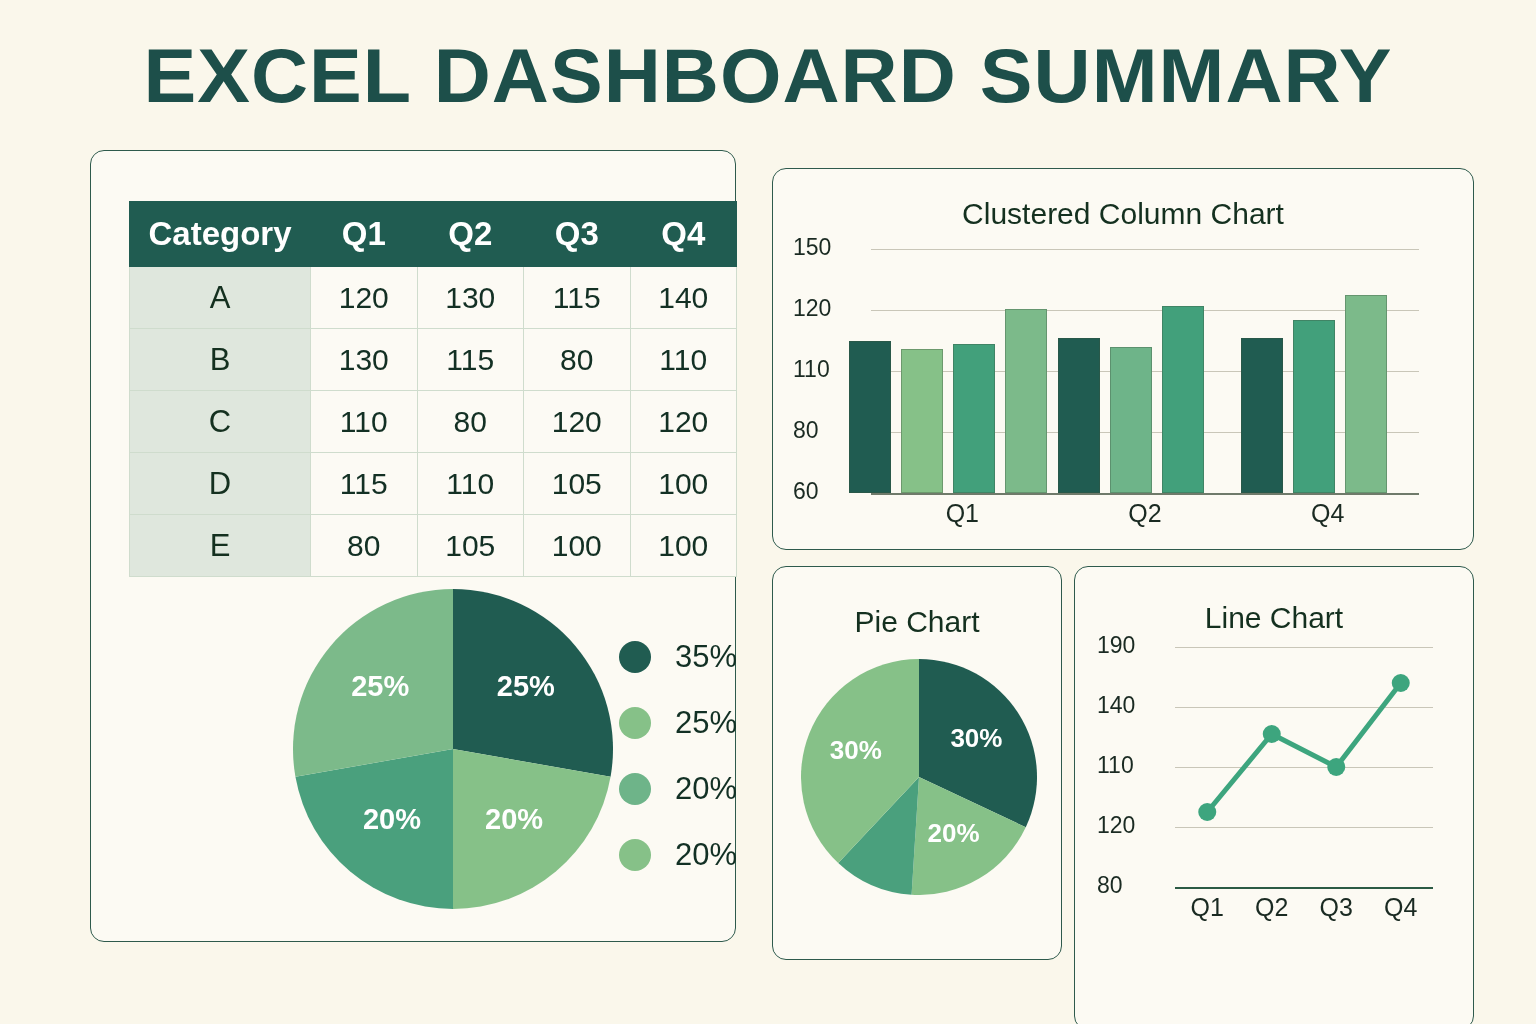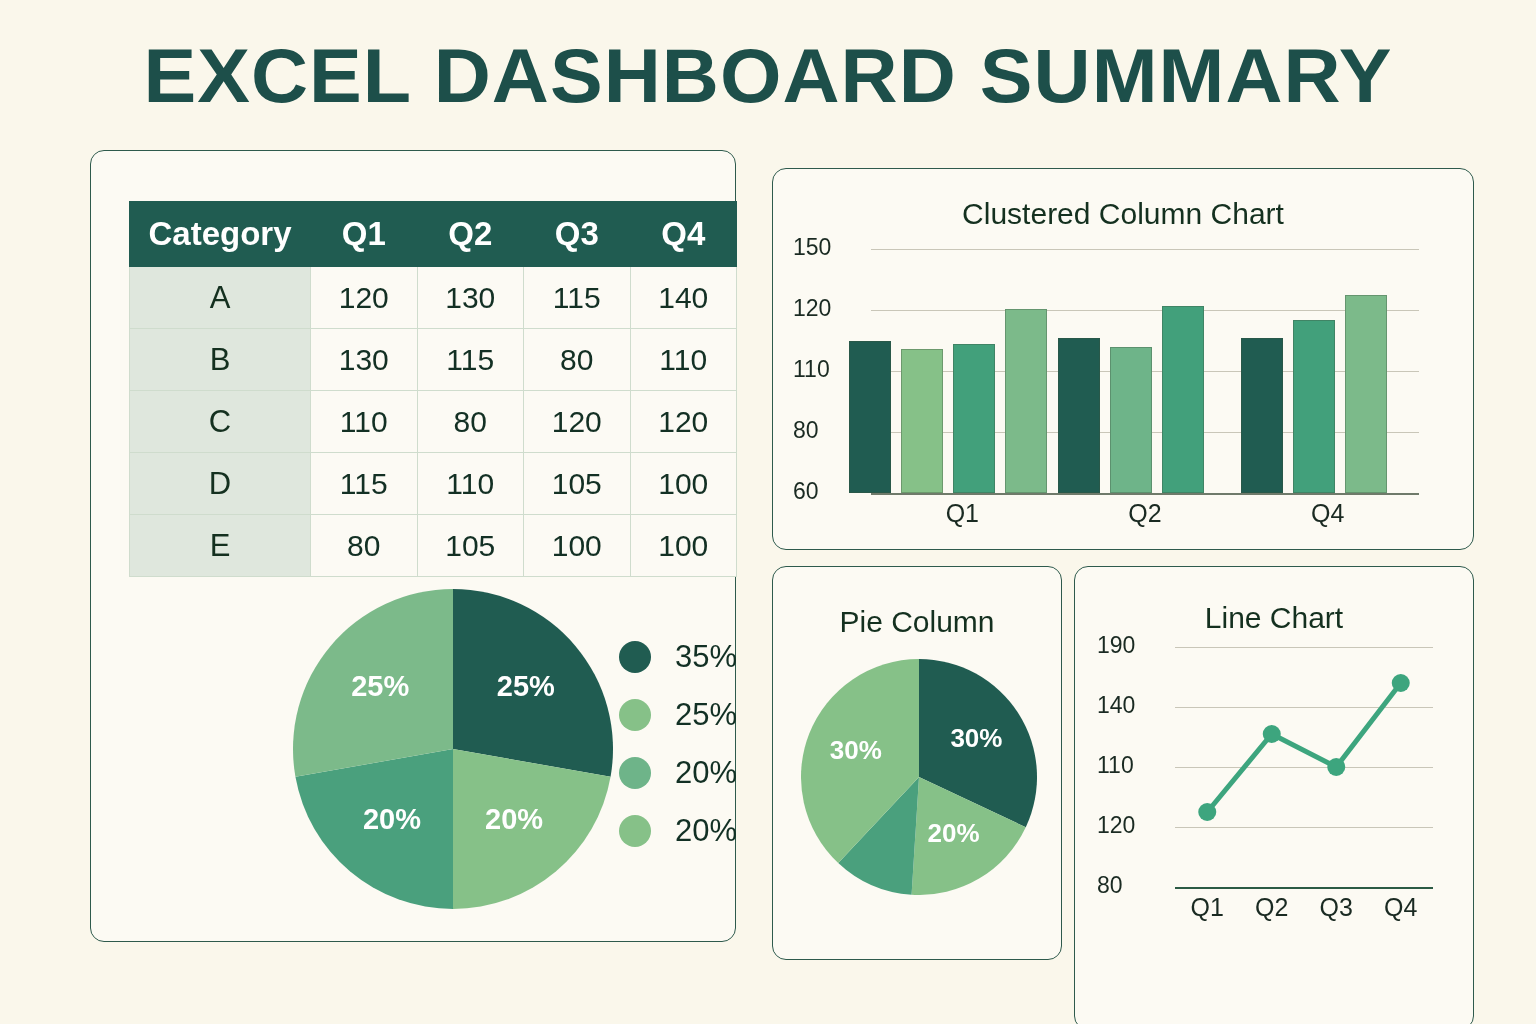--- a/index.html
+++ b/index.html
@@ -101,21 +101,21 @@
     fill: #ffffff;
     text-anchor: middle;
     dominant-baseline: middle;
   }
   #pie-legend {
     position: absolute;
     left: 496px;
     top: 58px;
     display: flex;
     flex-direction: column;
-    gap: 22px;
+    gap: 30px;
   }
   .legend-row {
     display: flex;
     align-items: center;
     gap: 24px;
   }
   .legend-dot {
     width: 32px;
     height: 32px;
     border-radius: 50%;
@@ -315,21 +315,21 @@
       <div class="bar" style="left: 473.667px; width: 42px; height: 197.911px; background: rgb(124, 186, 138);"></div>
     </div>
   <div id="column-xlabels">
       <div class="x-tick" style="left: 0px; width: 182.667px; top: 0px;">Q1</div>
       <div class="x-tick" style="left: 182.667px; width: 182.667px; top: 0px;">Q2</div>
       <div class="x-tick" style="left: 365.333px; width: 182.667px; top: 0px;">Q4</div>
     </div>
 </div>
 
 <div class="card" id="card-pie">
-  <div class="chart-title" id="pie-title">Pie Column</div>
+  <div class="chart-title" id="pie-title">Pie Chart</div>
   <svg id="small-pie-svg" class="pie-svg" width="236" height="236" viewBox="0 0 236 236">
       <path d="M 118 118 L 118.00000000000001 0 A 118 118 0 0 1 224.7695921909903 168.24195640467858 Z" fill="#205c51"></path>
       <text x="175.41429893413704" y="81.56377794142824" class="pie-label-sm">30%</text>
       <path d="M 118 118 L 224.7695921909903 168.24195640467858 A 118 118 0 0 1 110.590718695541 235.76715395453604 Z" fill="#86c188"></path>
       <text x="152.61481627102523" y="176.53045783626817" class="pie-label-sm">20%</text>
       <path d="M 118 118 L 110.590718695541 235.76715395453604 A 118 118 0 0 1 37.22344150041474 204.01829803572656 Z" fill="#4aa07d"></path>
       <path d="M 118 118 L 37.22344150041474 204.01829803572656 A 118 118 0 0 1 117.99999999999997 0 Z" fill="#86c188"></path>
       <text x="54.77519895959892" y="92.96753041744188" class="pie-label-sm">30%</text>
     </svg>
 </div>

